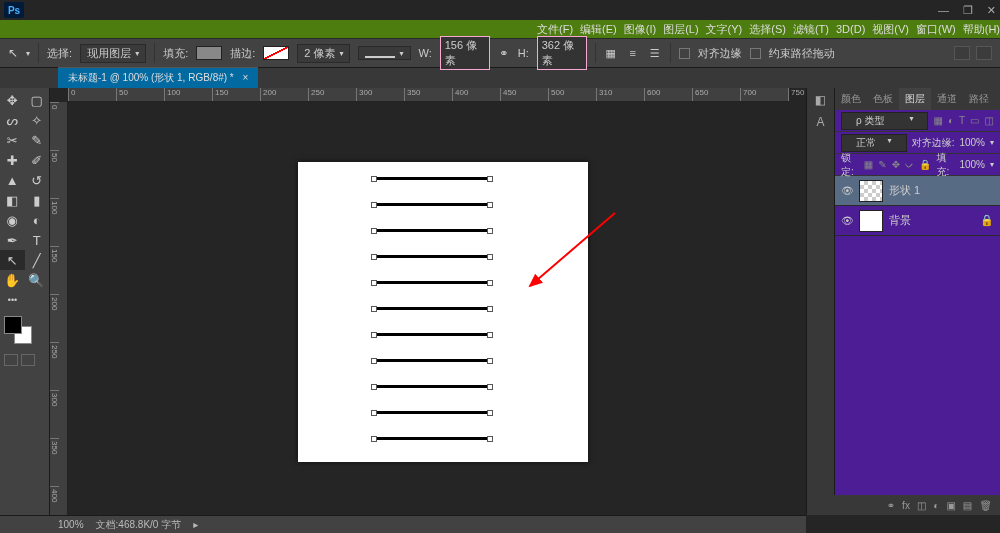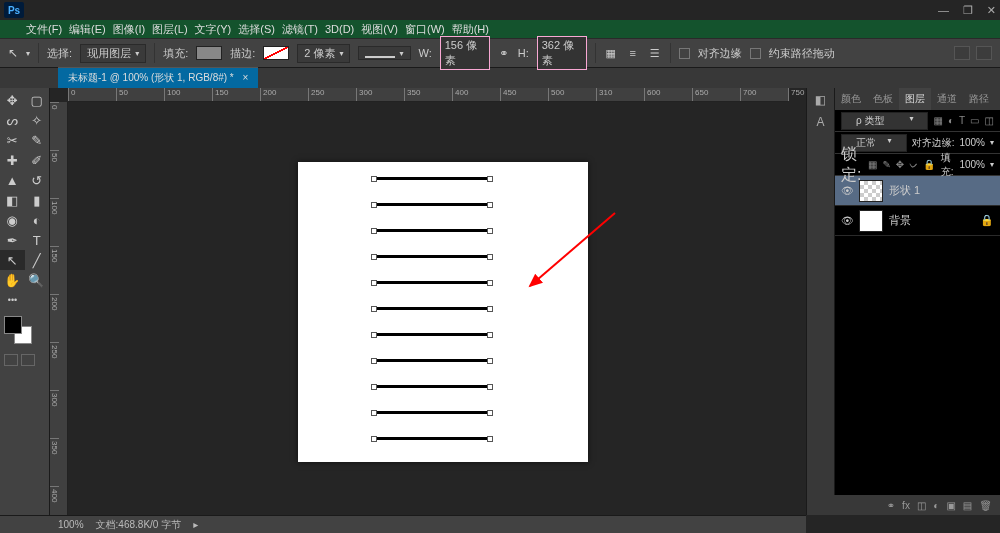--- a/index.html
+++ b/index.html
@@ -4,21 +4,21 @@
 <style>
 * { margin: 0; padding: 0; box-sizing: border-box; font-family: "Microsoft YaHei", Arial, sans-serif; }
 body { width: 1000px; height: 533px; background: #252525; color: #ccc; font-size: 11px; overflow: hidden; position: relative; }
 
 
 .titlebar { height: 20px; background: #252525; display: flex; align-items: center; padding: 0 4px; }
 .titlebar .logo { width: 20px; height: 16px; background: #001b3a; color: #49b0ff; font-weight: bold; font-size: 10px; display: flex; align-items: center; justify-content: center; border-radius: 2px; }
 .titlebar .winctl { margin-left: auto; display: flex; gap: 14px; color: #aaa; }
 
 
-.menubar { height: 18px; background: #14532d; display: flex; align-items: center; padding-left: 26px; gap: 7px; color: #ddd; }
+.menubar { height: 18px; background: #4d7c0f; display: flex; align-items: center; padding-left: 26px; gap: 7px; color: #ddd; justify-content: flex-end; }
 .menubar span { cursor: pointer; }
 
 
 .optbar { height: 30px; background: #424242; border-top: 1px solid #2a2a2a; border-bottom: 1px solid #1a1a1a; display: flex; align-items: center; padding: 0 8px; gap: 8px; color: #ccc; }
 .optbar .ptr-icon { font-size: 12px; }
 .optbar .sep { width: 1px; height: 20px; background: #333; }
 .optbar .dd { background: #3a3a3a; border: 1px solid #2a2a2a; padding: 1px 6px; display: inline-flex; align-items: center; gap: 4px; }
 .optbar .num { background: #333; border: 1px solid #f9a8d4; padding: 1px 4px; width: 50px; }
 .optbar .swatch { width: 26px; height: 14px; background: #888; border: 1px solid #222; display: inline-block; }
 .optbar .nofill { width: 26px; height: 14px; border: 1px solid #222; display: inline-block; background: linear-gradient(to bottom right, #fff 0%, #fff 45%, red 45%, red 55%, #fff 55%, #fff 100%); }
@@ -58,21 +58,21 @@
 .canvas .line::before, .canvas .line::after { content: ''; position: absolute; top: -1px; width: 4px; height: 4px; border: 1px solid #555; background: #fff; }
 .canvas .line::before { left: -3px; } .canvas .line::after { right: -3px; }
 
 
 .arrow { position: absolute; top: 120px; left: 470px; pointer-events: none; }
 
 
 .rdock { width: 28px; background: #383838; border-left: 1px solid #1a1a1a; padding-top: 4px; display: flex; flex-direction: column; gap: 6px; align-items: center; }
 .rdock .ico { width: 16px; height: 16px; color: #aaa; font-size: 12px; display: flex; align-items: center; justify-content: center; }
 
-.rpanel { width: 166px; background: #000000; border-left: 1px solid #1a1a1a; }
+.rpanel { width: 166px; background: #4c1d95; border-left: 1px solid #1a1a1a; }
 .rpanel .tabs { height: 22px; background: #383838; display: flex; align-items: center; color: #999; font-size: 10px; }
 .rpanel .tabs span { padding: 4px 6px; }
 .rpanel .tabs span.active { background: #424242; color: #ddd; }
 .rpanel .row { display: flex; align-items: center; padding: 3px 6px; gap: 5px; height: 22px; border-bottom: 1px solid #333; }
 .rpanel .dd2 { background: #333; border: 1px solid #222; padding: 1px 14px; flex: 1; font-size: 10px; display: flex; justify-content: space-between; }
 .rpanel .ficons { display: flex; gap: 5px; font-size: 10px; color: #888; }
 .rpanel .layer { display: flex; align-items: center; height: 30px; padding: 0 6px; gap: 6px; border-bottom: 1px solid #2a2a2a; }
 .rpanel .layer.sel { background: #576b85; }
 .rpanel .eye { width: 12px; font-size: 10px; }
 .rpanel .thumb { width: 24px; height: 22px; background: #fff; border: 1px solid #222; }
@@ -295,21 +295,21 @@
     <div class="row">
       <span class="dd2">
           <span>正常</span>
           <span style="font-size:8px">▾</span>
         </span>
       <span style="font-size:10px">对齐边缘:</span>
       <span style="font-size:10px">100%</span>
         <span style="font-size:8px">▾</span>
     </div>
     <div class="row">
-      <span style="font-size:16px">锁定:</span>
+      <span style="font-size:10px">锁定:</span>
       <span class="ficons">
         <span>▦</span>
         <span>✎</span>
         <span>✥</span>
         <span>ᨆ</span>
         <span>🔒</span>
       </span>
       <span style="font-size:10px;margin-left:auto">填充:</span>
       <span style="font-size:10px">100%</span>
         <span style="font-size:8px">▾</span>

